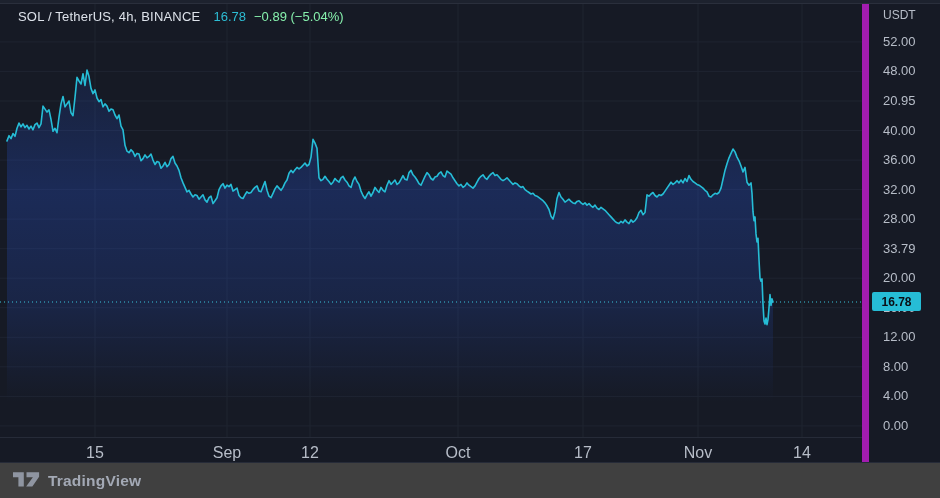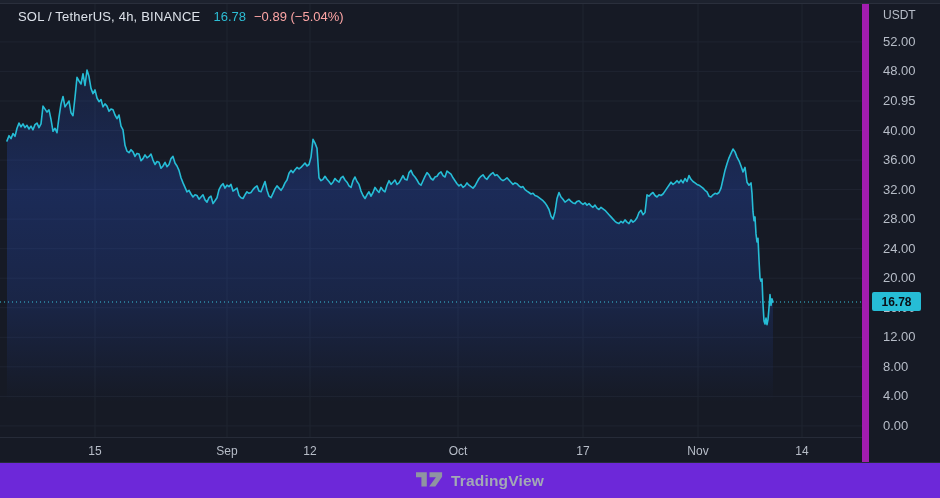--- a/index.html
+++ b/index.html
@@ -8,35 +8,35 @@
     background:#161a25;
     font-family:"Liberation Sans", sans-serif;
     -webkit-font-smoothing:antialiased;
   }
   .top-strip{position:absolute;top:0;left:0;right:0;height:3px;background:#1d222e;border-bottom:1px solid #2a2f3c;z-index:4;}
   .plot{position:absolute;left:0;top:0;width:862px;height:437px;z-index:1;}
   .plot svg{display:block;}
   .legend{position:absolute;left:18px;top:9px;font-size:13px;z-index:6;white-space:nowrap;}
   .legend .sym{color:#dde2ea;letter-spacing:.2px;margin-top:28px;}
   .legend .val{color:#2dbdd4;margin-left:13px;}
-  .legend .chg{color:#fca5a5;margin-left:8px;}
+  .legend .chg{color:#86efac;margin-left:8px;}
   .price-axis{position:absolute;left:862px;top:0;width:78px;height:462px;border-left:7px solid #a21caf;box-sizing:border-box;z-index:3;background:#161a25;}
   .usdt{position:absolute;top:8px;left:14px;font-size:12px;color:#b7bdc8;}
   .ptick{position:absolute;left:14px;height:14px;line-height:14px;font-size:13px;color:#b7bdc8;}
   .badge{
     position:absolute;left:3px;width:49px;height:19px;border-radius:2px;
     display:flex;align-items:center;justify-content:center;
     font-size:12px;font-weight:bold;z-index:7;
   }
   .time-axis{position:absolute;left:0;top:437px;width:862px;height:25px;border-top:1px solid #262b38;box-sizing:border-box;z-index:3;background:#161a25;}
-  .ttick{position:absolute;top:6px;font-size:12px;color:#b7bdc8;transform:translateX(-50%);white-space:nowrap;}
+  .ttick{position:absolute;top:6px;font-size:16px;color:#b7bdc8;transform:translateX(-50%);white-space:nowrap;}
   .footer{
     position:absolute;left:0;top:462px;width:940px;height:36px;box-sizing:border-box;
-    border-top:1px solid #262b38;background:#6d28d9;
-    display:flex;align-items:center;padding-left:20px;z-index:5;justify-content:center;
+    border-top:1px solid #262b38;background:#404040;
+    display:flex;align-items:center;padding-left:13px;z-index:5;
   }
   .brand-logo{display:inline-block;}
   .brand-text{color:#a3a9b5;font-size:15.5px;font-weight:bold;margin-left:8px;letter-spacing:.2px;}
 </style>
 </head>
 <body>
 
 <div class="stage">
 
   <div class="top-strip"></div>
@@ -87,21 +87,21 @@
   <div class="price-axis" id="priceAxis">
     <div class="usdt">USDT</div>
     <div class="badge" id="priceBadge" style="top: 292.486px; background: rgb(38, 189, 214); color: rgb(10, 14, 21);">16.78</div>
   <div class="ptick" style="top: 34.9008px;">52.00</div>
       <div class="ptick" style="top: 64.4392px;">48.00</div>
       <div class="ptick" style="top: 93.9776px;">20.95</div>
       <div class="ptick" style="top: 123.516px;">40.00</div>
       <div class="ptick" style="top: 153.054px;">36.00</div>
       <div class="ptick" style="top: 182.593px;">32.00</div>
       <div class="ptick" style="top: 212.131px;">28.00</div>
-      <div class="ptick" style="top: 241.67px;">24.00</div>
+      <div class="ptick" style="top: 241.67px;">33.79</div>
       <div class="ptick" style="top: 271.208px;">20.00</div>
       <div class="ptick" style="top: 300.746px;">16.00</div>
       <div class="ptick" style="top: 330.285px;">12.00</div>
       <div class="ptick" style="top: 359.823px;">8.00</div>
       <div class="ptick" style="top: 389.362px;">4.00</div>
       <div class="ptick" style="top: 418.9px;">0.00</div>
     </div>
 
   <div class="time-axis" id="timeAxis">
       <div class="ttick" style="left: 95px;">15</div>

